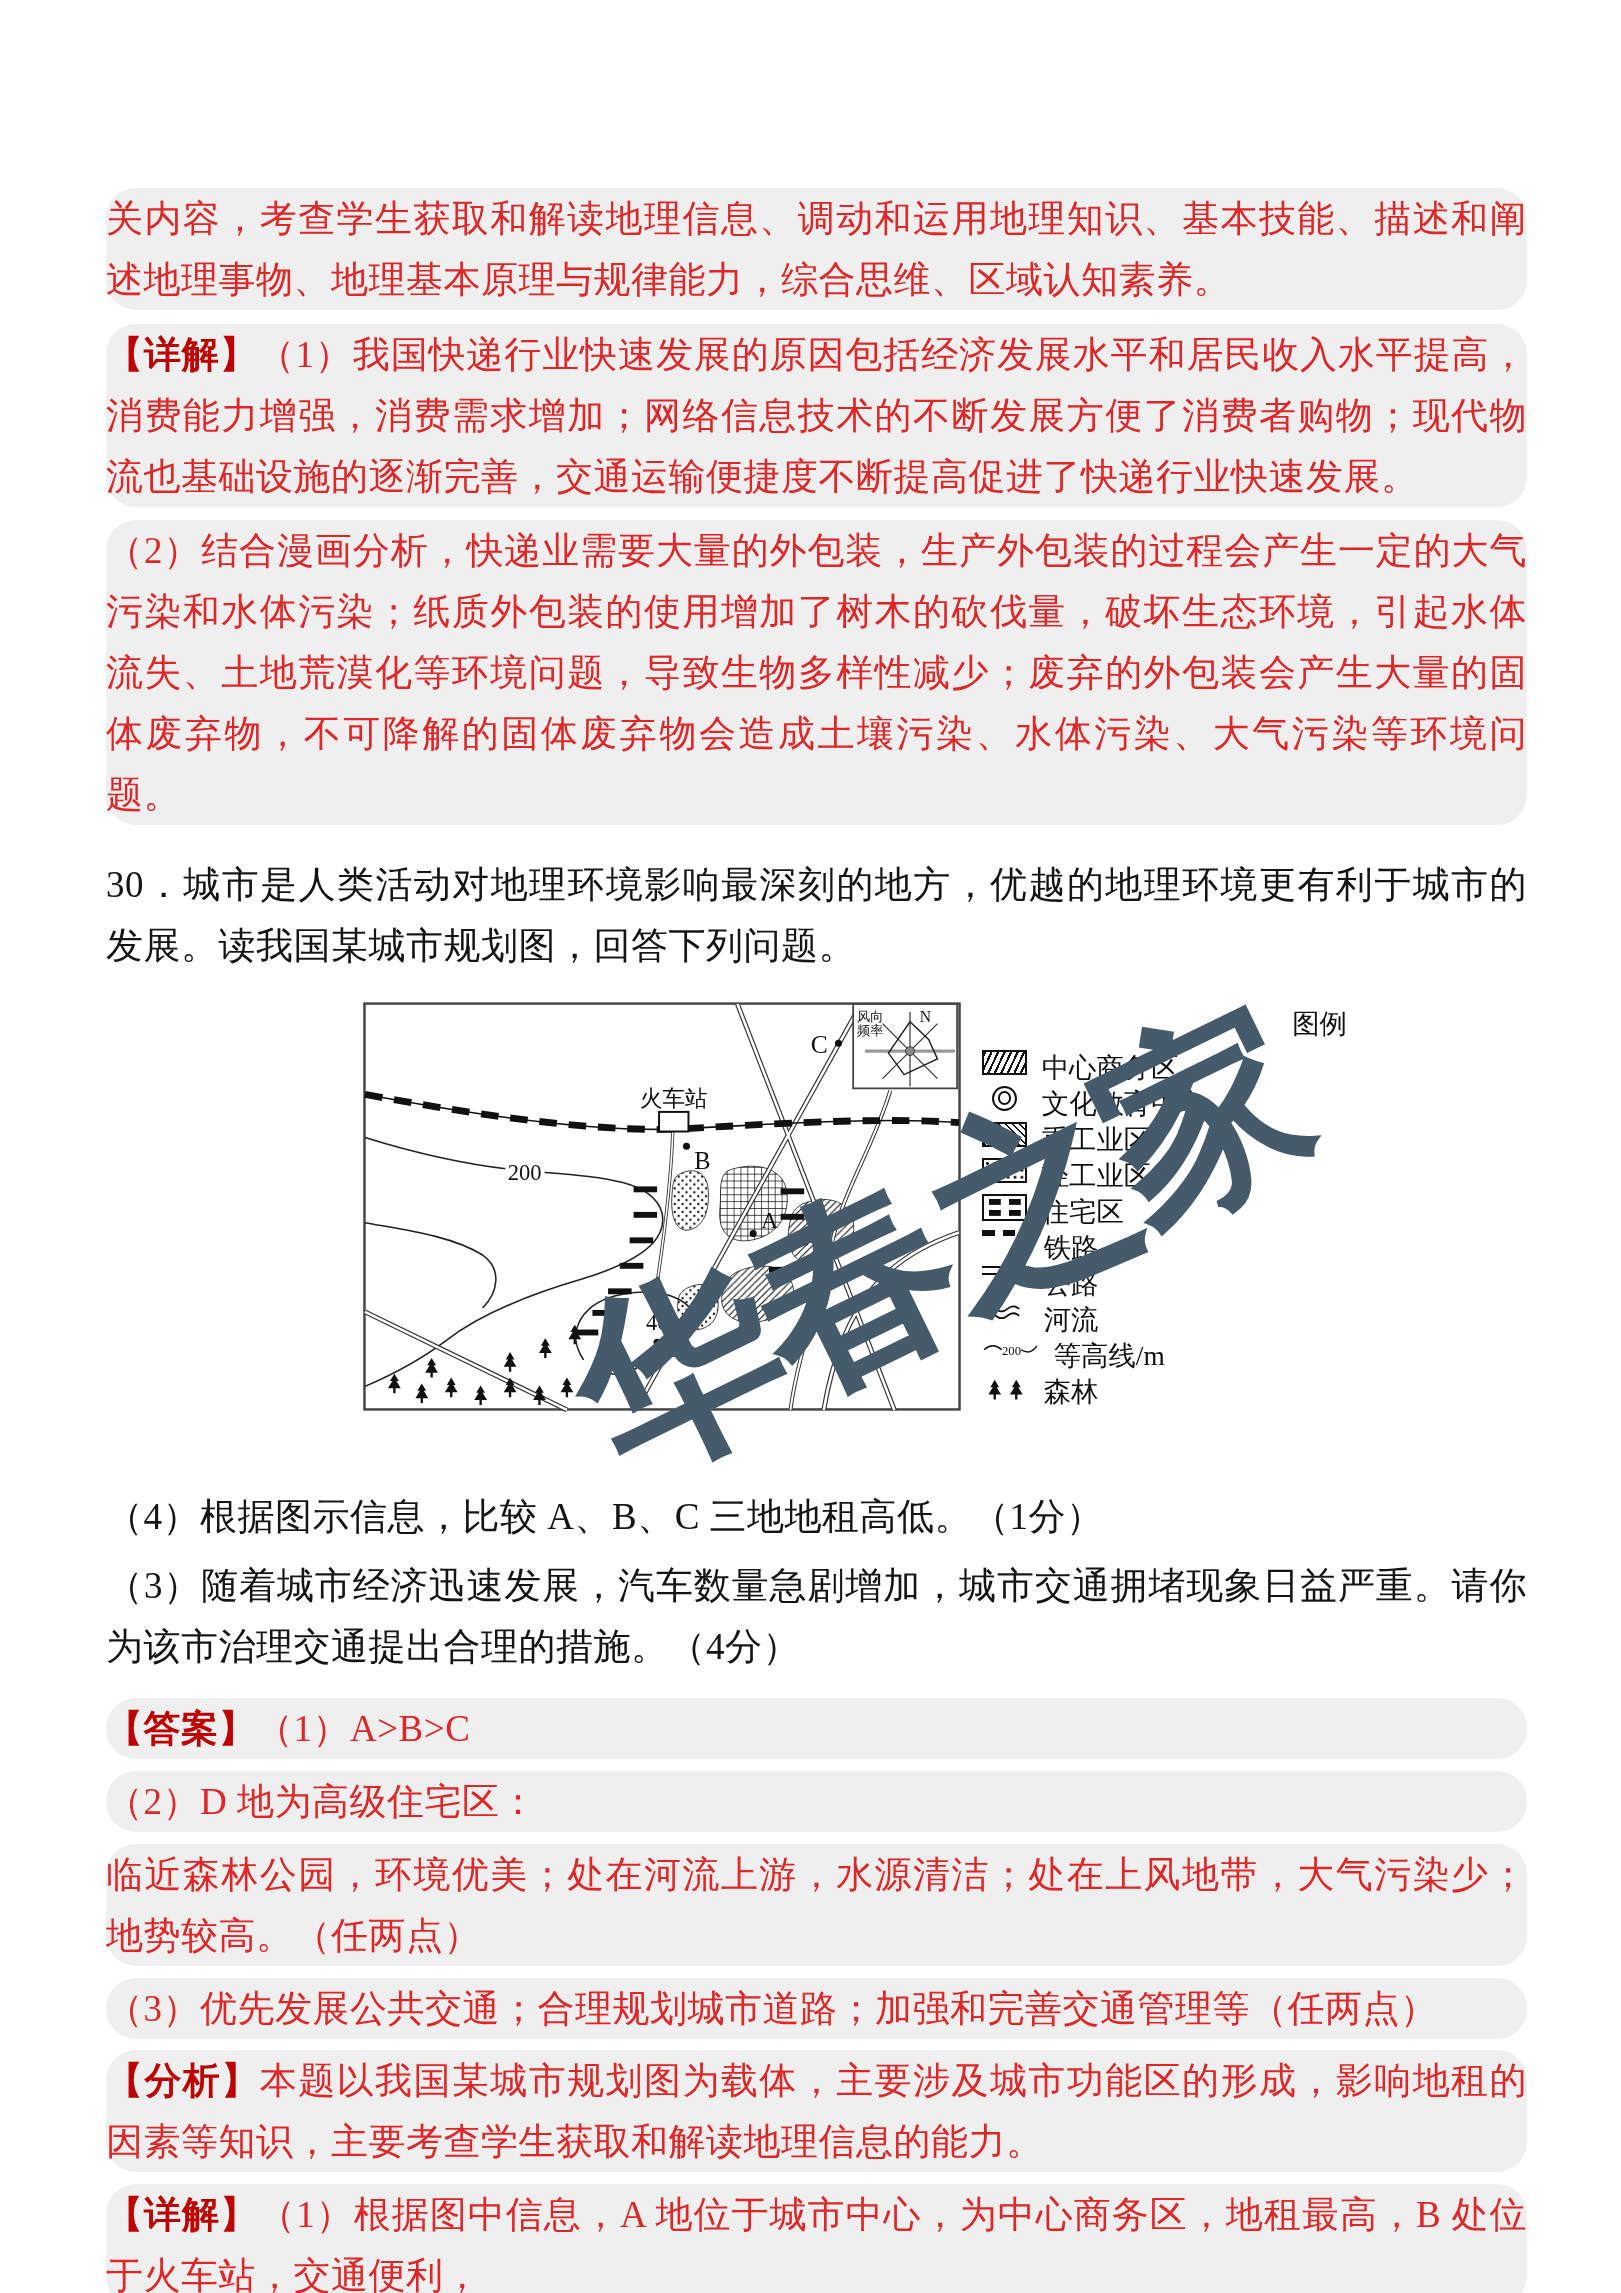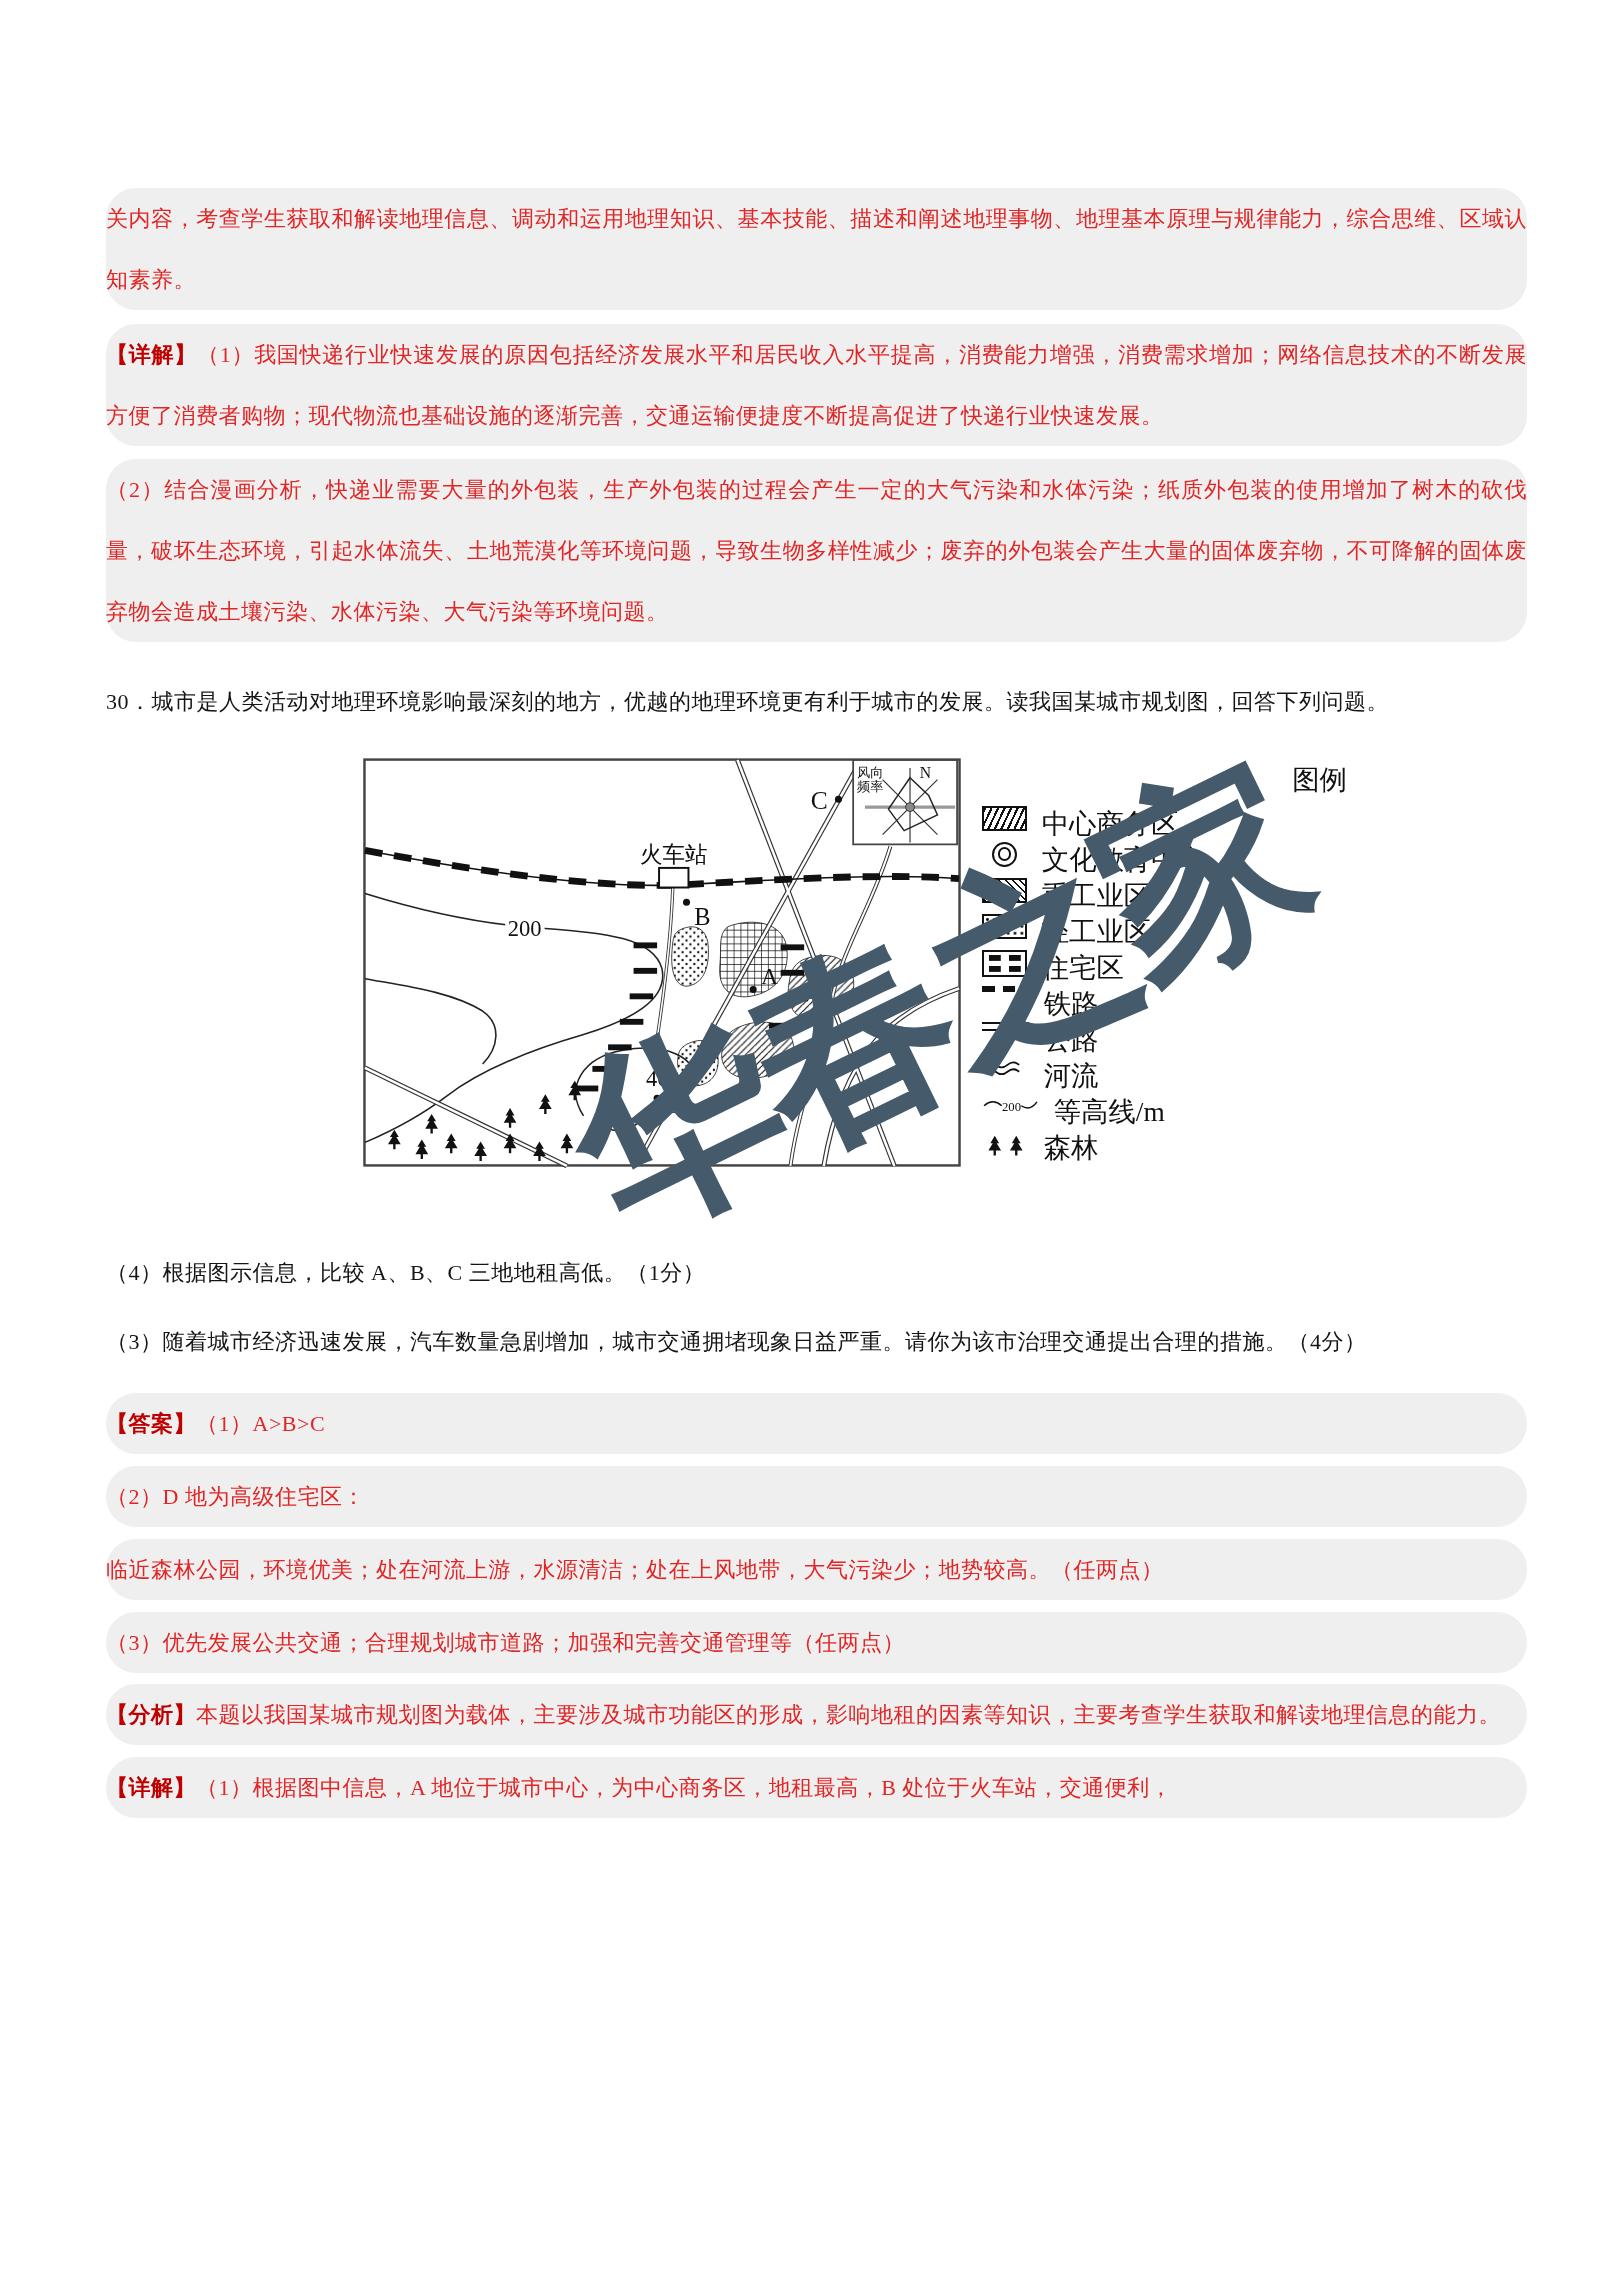--- a/index.html
+++ b/index.html
@@ -2,21 +2,21 @@
 <html><head>
 <meta charset="utf-8">
 <style>
   html,body { margin:0; padding:0; background:#888; }
   .page {
     position:relative; width:1621px; height:2294px; background:#ffffff;
     font-family:"Liberation Serif","DejaVu Serif",serif;
     box-sizing:border-box; padding:188px 94px 0 106px;
     color:#151515; overflow:hidden;
   }
-  .para { font-size:22px; line-height:61px; text-align:justify; letter-spacing:0.5px;border-radius:30px; }
+  .para { font-size:37px; line-height:61px; text-align:justify; letter-spacing:0.5px;border-radius:30px; }
   .hl   { background:#efefef; color:#e02626; }
   .tag  { color:#bf0000; font-weight:bold; }
   .mb12 { margin-bottom:11.8px; }
   .mb14 { margin-bottom:13.7px; }
   .mb22 { margin-bottom:21.6px; }
   .mb26 { margin-bottom:25.5px; }
   .mb30 { margin-bottom:29px; }
   .mb8  { margin-bottom:7.8px; }
 
   

